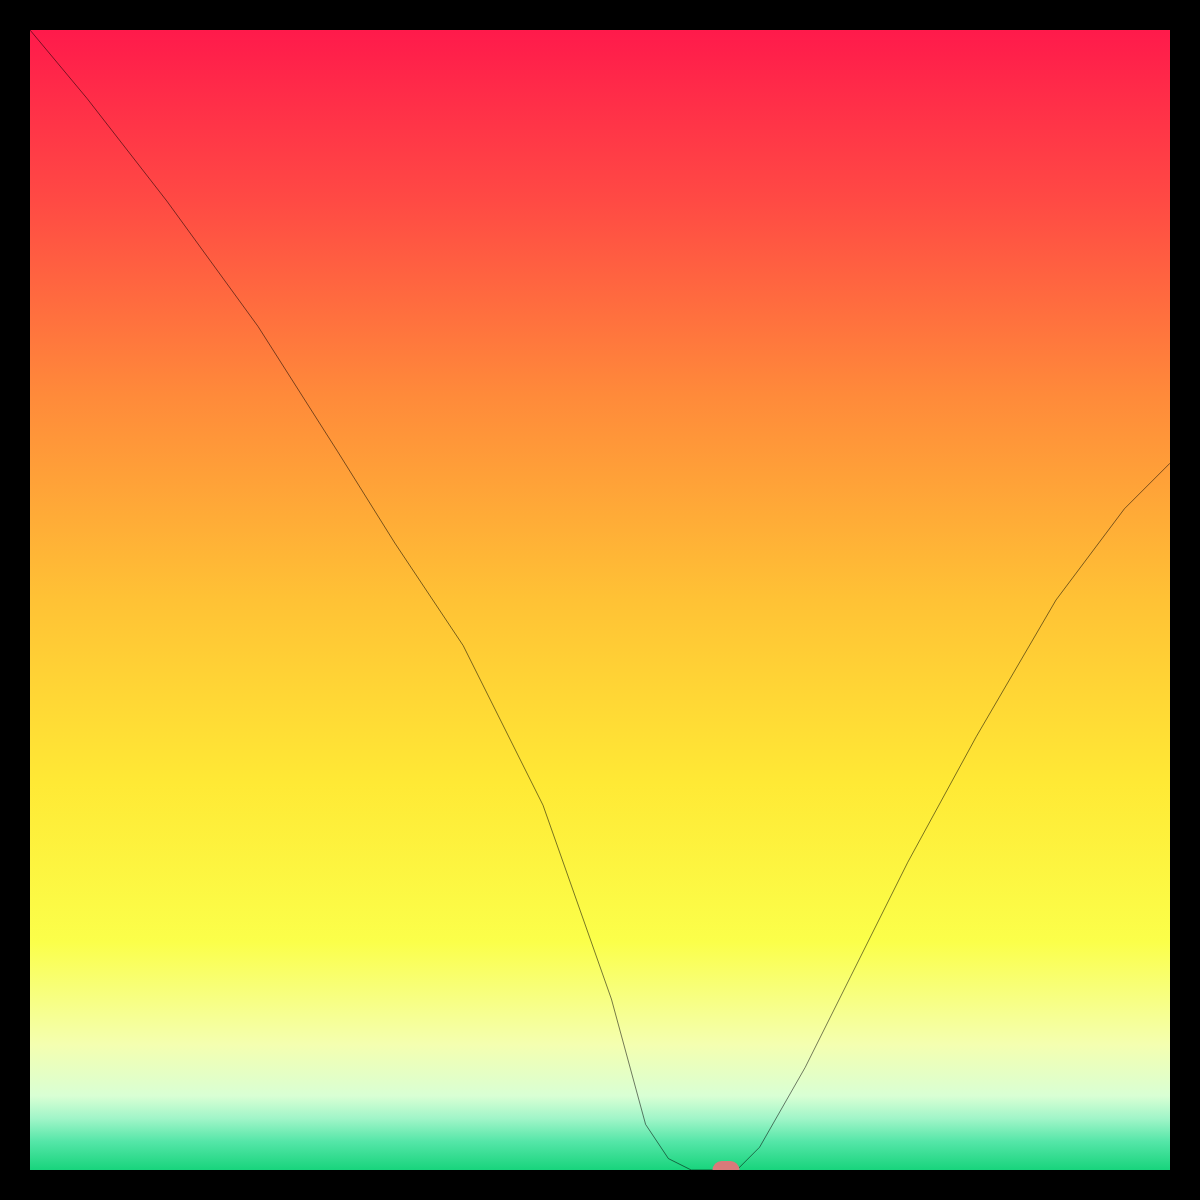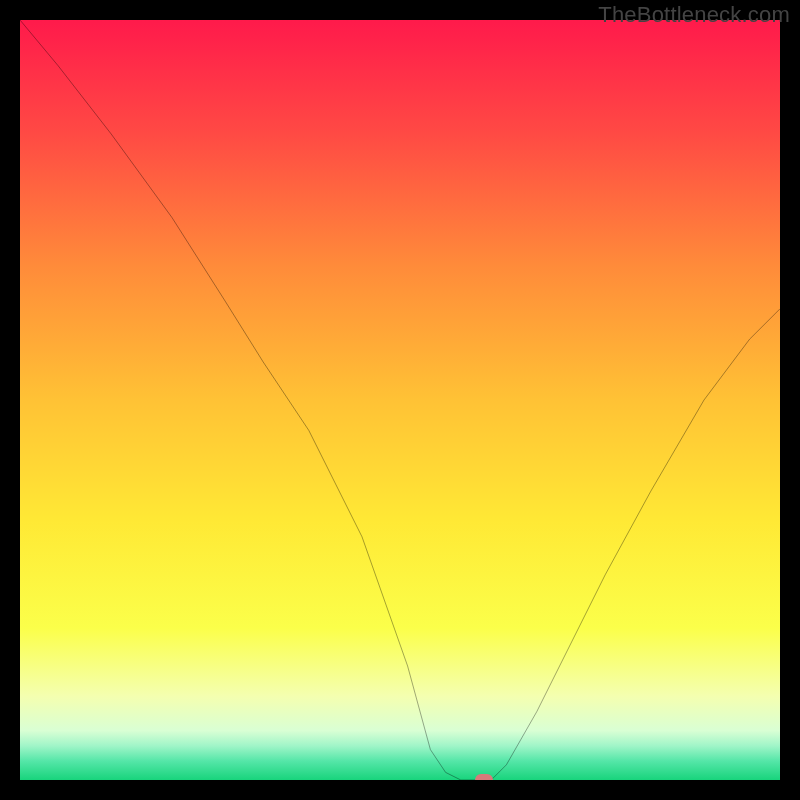--- a/index.html
+++ b/index.html
@@ -53,21 +53,20 @@
     border-radius: 6px;
     transform: translate(-50%, -50%);
     z-index: 3;
   }
 </style>
 </head>
 <body>
 
 <div class="chart-container">
 
-  <div class="watermark">TheBottleneck.com</div>
 
   <div class="plot-area">
 
     <svg class="gradient-bg" viewBox="0 0 100 100" preserveAspectRatio="none">
       <defs>
         <linearGradient id="bg-grad" x1="0" y1="0" x2="0" y2="1">
             <stop offset="0%" stop-color="#ff1a4b"></stop>
             <stop offset="15%" stop-color="#ff4a44"></stop>
             <stop offset="32%" stop-color="#ff8a3a"></stop>
             <stop offset="50%" stop-color="#ffc235"></stop>

